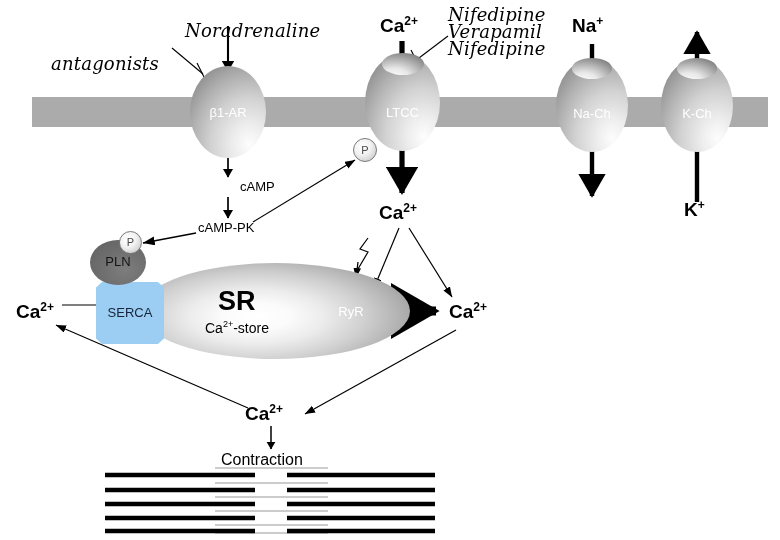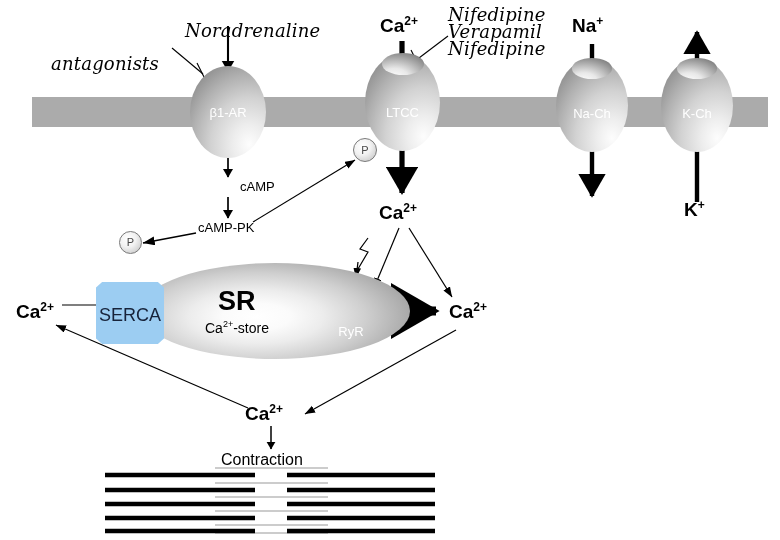--- a/index.html
+++ b/index.html
@@ -114,21 +114,21 @@
     font-family: "Liberation Sans", sans-serif;
     font-size: 13px;
     text-align: center;
   }
   
   .serca {
     position: absolute;
     background: #9ccdf2;
     color: #17233a;
     font-family: "Liberation Sans", sans-serif;
-    font-size: 18px;
+    font-size: 13px;
     text-align: center;
     clip-path: polygon(
       0% 9%, 9% 0%, 91% 0%, 100% 9%,
       100% 91%, 91% 100%, 9% 100%, 0% 91%);
   }
   .membrane {
     position: absolute;
     background: #ababab;
   }
 </style>
@@ -218,24 +218,27 @@
   <div class="chan chan-body" style="left:661px; top:59px; width:72px; height:93px;"></div>
   <div class="chan-pore" style="left:677px; top:58px; width:40px; height:21px;"></div>
   <div class="chlbl" style="left:661px; top:106px; width:72px;">K-Ch</div>
 
   <div class="sr-body" style="left:140px; top:263px; width:270px; height:96px;"></div>
   <div class="lbl" style="left:218px; top:288px; font-size:27px; font-weight:bold;
               font-family:'Liberation Sans',sans-serif;text-align:center;"><span>SR</span></div>
   <div class="lbl plain" style="left:205px; top:320px; font-size:14px;"><span>Ca</span><sup style="font-size:9px;">2+</sup><span>-store</span></div>
 
   <div class="ryr-body2" style="left:311px; top:284px; width:96px; height:56px;"></div>
-  <div class="chlbl" style="left:311px; top:304px; width:80px; font-size:13px;margin-top:20px;">RyR</div>
+  <div class="chlbl" style="left:311px; top:304px; width:80px; font-size:13px;">RyR</div>
 
   <div class="serca" style="left:96px; top:282px; width:68px; height:62px;">
     <span style="display:block; padding-top:23px;">SERCA</span>
+  </div>
+  <div class="pln" style="left:90px; top:240px; width:56px; height:45px;">
+    <span style="display:block; padding-top:14px;">PLN</span>
   </div>
   <div class="pcirc" style="left:119px; top:231px; width:23px; height:23px; line-height:21px;">
     <span>P</span>
   </div>
   <div class="pcirc" style="left:353px; top:138px; width:24px; height:24px; line-height:22px;">
     <span>P</span>
   </div>
 
   <div class="lbl ital c" style="left:30px; top:39px; width:150px;">
     <div style="margin-top:16px;">antagonists</div>

